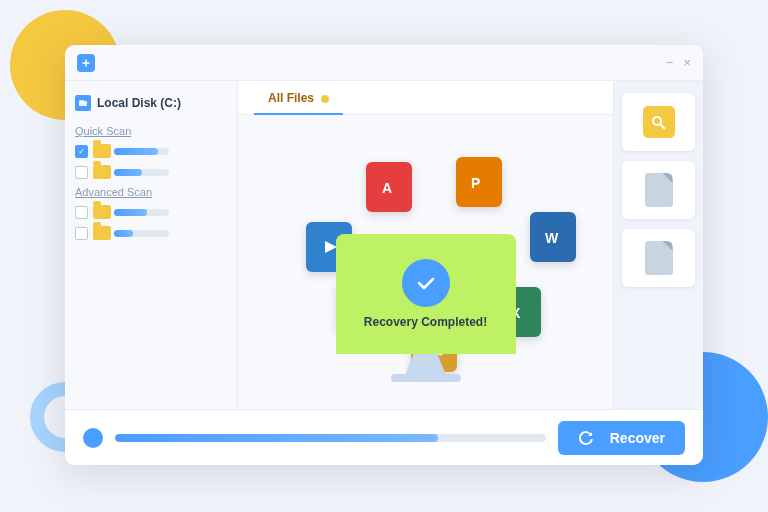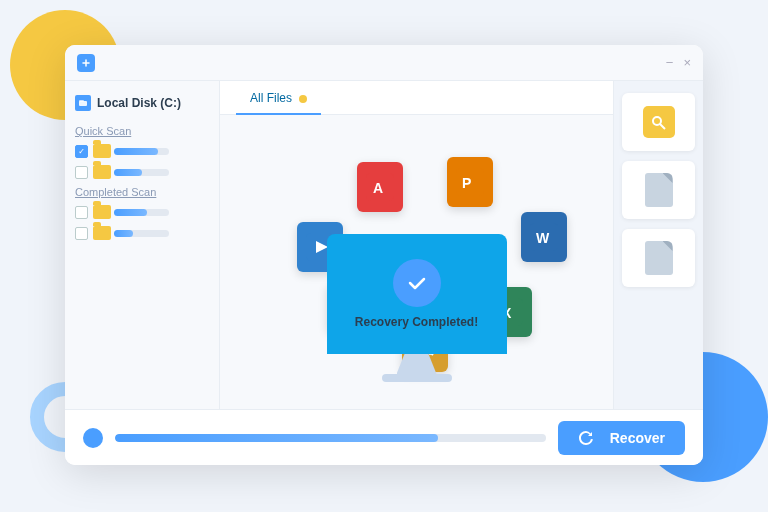--- a/index.html
+++ b/index.html
@@ -86,21 +86,21 @@
 
     
     .window-body {
       display: flex;
       flex: 1;
       overflow: hidden;
     }
 
     
     .sidebar {
-      width: 155px;
+      width: 173px;
       background: #f7f9fc;
       border-right: 1px solid #e8edf3;
       padding: 14px 10px;
       flex-shrink: 0;
     }
     .sidebar-drive {
       display: flex;
       align-items: center;
       gap: 6px;
       margin-bottom: 14px;
@@ -194,23 +194,23 @@
     }
     .tab {
       padding: 10px 14px 8px;
       font-size: 12px;
       color: #8a9ab5;
       cursor: pointer;
       border-bottom: 2px solid transparent;
       margin-bottom: -1px;
     }
     .tab.active {
-      color: #0369a1;
+      color: #a16207;
       border-bottom-color: #4a9eff;
-      font-weight: 400;
+      font-weight: 700;
     }
     .tab-indicator {
       display: inline-block;
       width: 8px; height: 8px;
       border-radius: 50%;
       background: #f5c842;
       margin-left: 4px;
       vertical-align: middle;
     }
 
@@ -241,21 +241,21 @@
       bottom: 10px;
       left: 50%;
       transform: translateX(-50%);
       display: flex;
       flex-direction: column;
       align-items: center;
     }
     .monitor-screen {
       width: 180px;
       height: 120px;
-      background: #0ea5e9;
+      background: #bef264;
       border-radius: 8px 8px 0 0;
       display: flex;
       align-items: center;
       justify-content: center;
       flex-direction: column;
       position: relative;
     }
     .monitor-check {
       width: 48px; height: 48px;
       background: #4a9eff;
@@ -441,21 +441,21 @@
       <div class="sidebar-item">
         <div class="checkbox"></div>
         <div class="folder-bar">
           <div class="folder-icon" style="background:#f5c842;"></div>
           <div class="bar" style="width:55px;">
             <div class="bar-filled" style="width:50%;"></div>
           </div>
         </div>
       </div>
 
-      <div class="sidebar-section-label">Completed Scan</div>
+      <div class="sidebar-section-label">Advanced Scan</div>
       <div class="sidebar-item">
         <div class="checkbox"></div>
         <div class="folder-bar">
           <div class="folder-icon" style="background:#f5c842;"></div>
           <div class="bar" style="width:55px;">
             <div class="bar-filled" style="width:60%;"></div>
           </div>
         </div>
       </div>
       <div class="sidebar-item">

